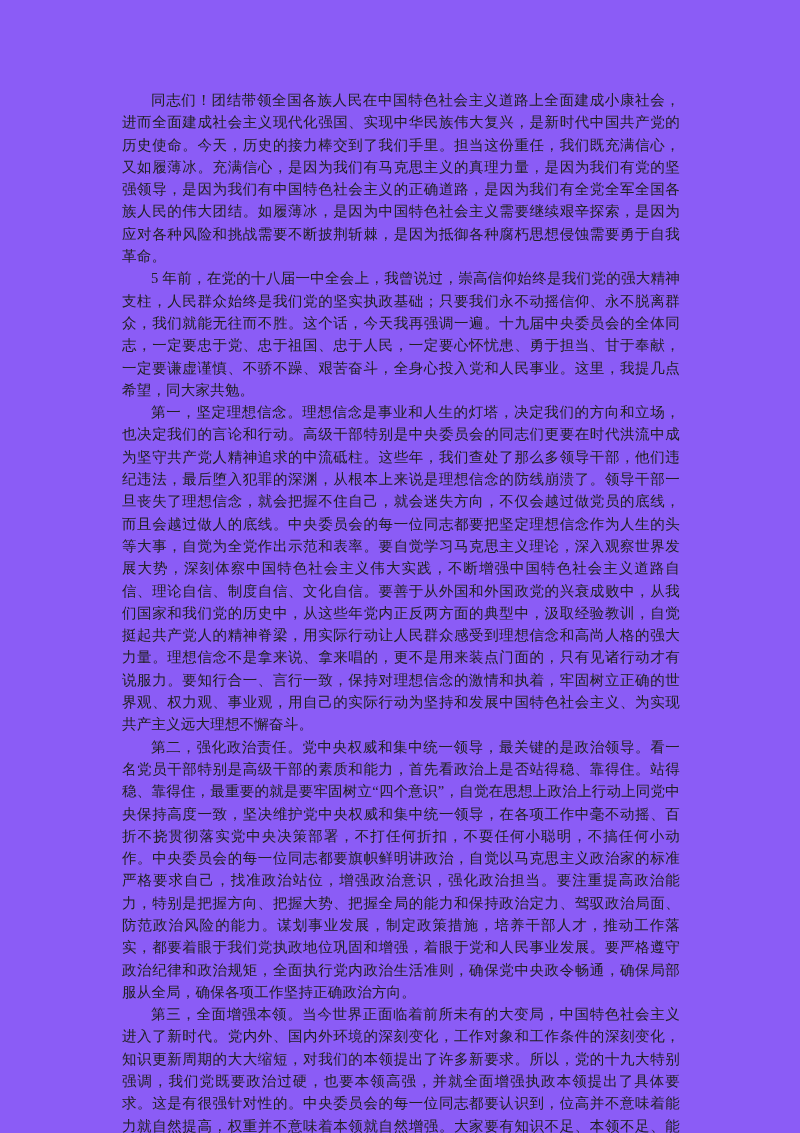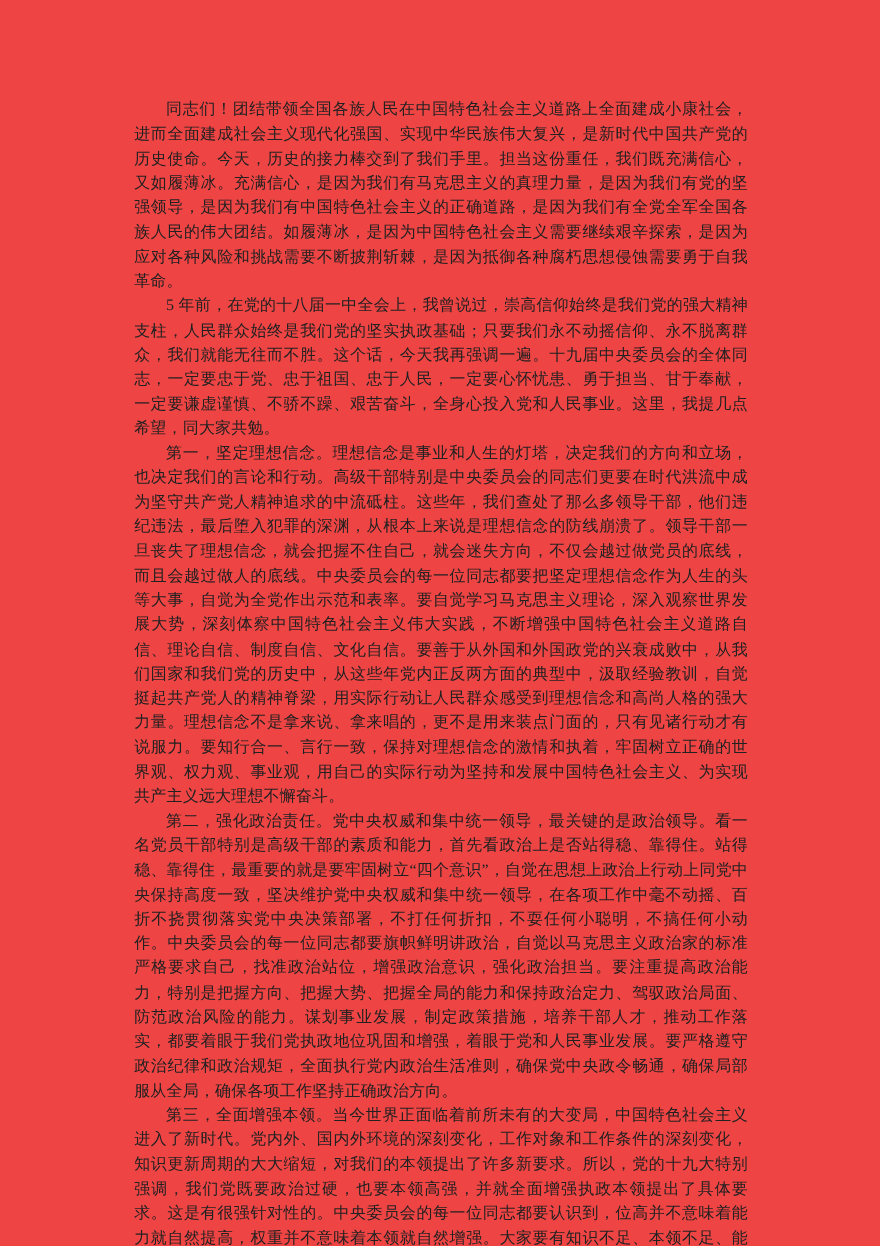--- a/index.html
+++ b/index.html
@@ -4,21 +4,21 @@
 <style>
   html, body {
     margin: 0;
     padding: 0;
     background: #ffffff;
   }
   .page {
     position: relative;
     width: 800px;
     height: 1133px;
-    background: #ef4444;
+    background: #8b5cf6;
     overflow: hidden;
     font-family: "Liberation Serif", "DejaVu Serif", serif;
   }
   .text-body {
     position: absolute;
     left: 122px;
     top: 89px;
     width: 558px;
     color: #212121;
     font-size: 14.5px;

